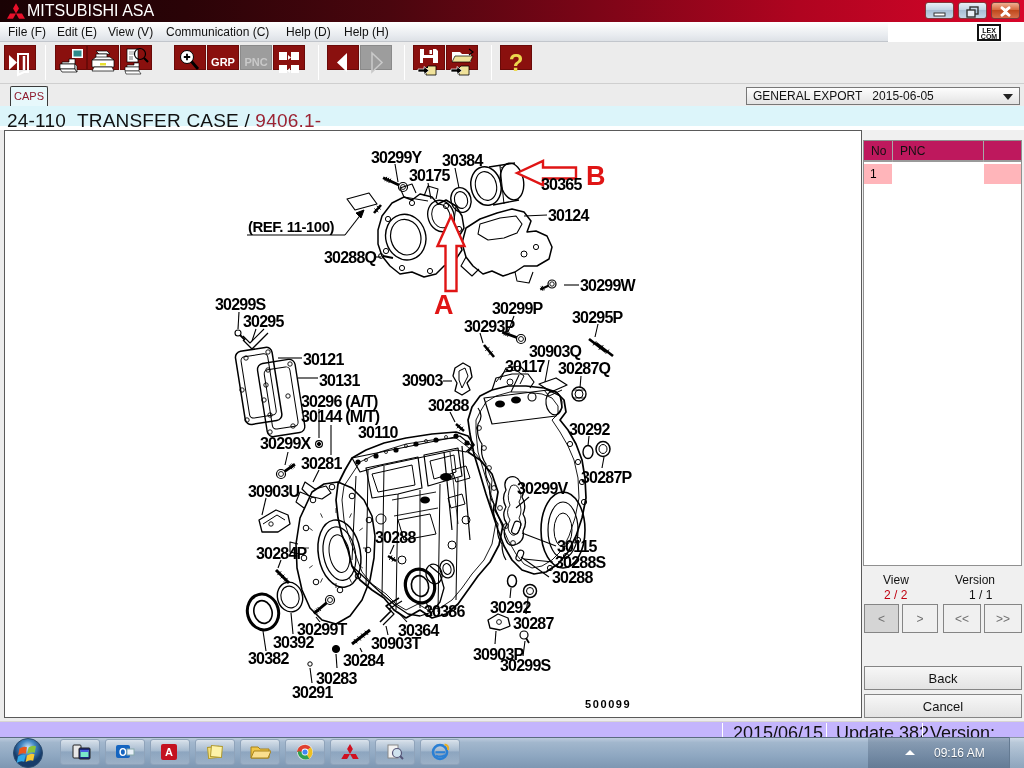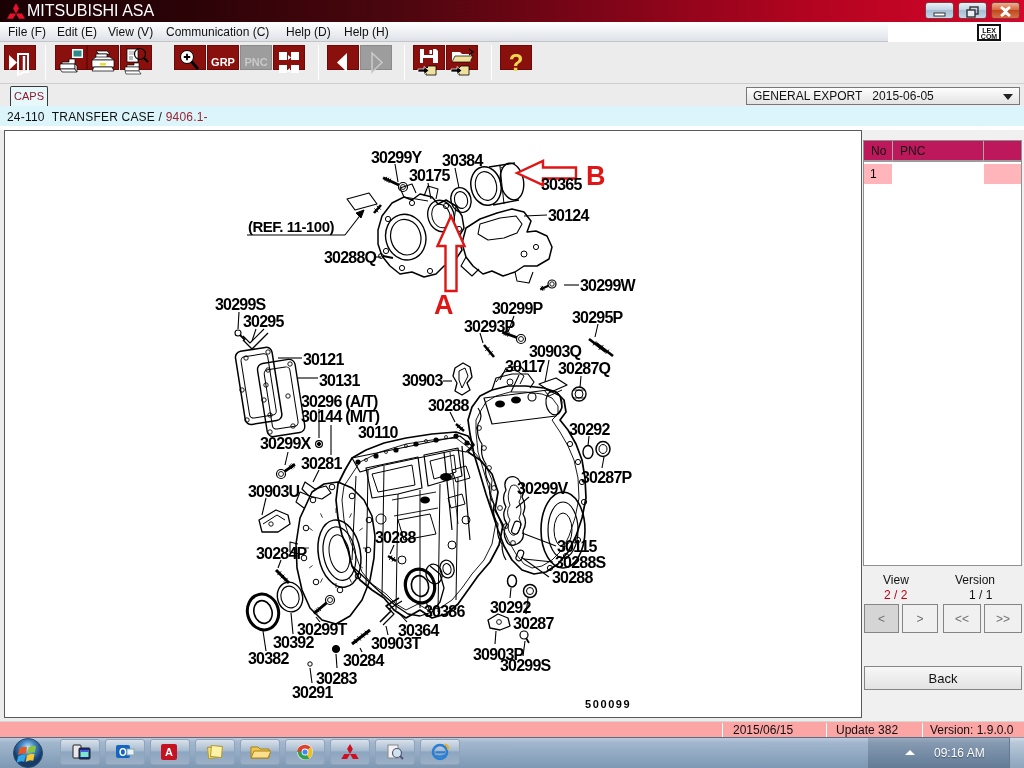--- a/index.html
+++ b/index.html
@@ -20,37 +20,37 @@
 .tbtn{position:absolute;top:45px;width:32px;height:25px;background:#8a100e;border:1px solid #6a0a08}
 .tbtn.dis{background:#9d9d9d;border-color:#8a8a8a}
 .tbtn svg{display:block}
 .tlabel{position:absolute;width:100%;text-align:center;top:10px;color:#fff;font-weight:bold;font-size:11px;letter-spacing:0px}
 
 #tabrow{left:0;top:84px;width:1024px;height:22px;background:#ececec}
 #capstab{left:10px;top:86px;width:38px;height:20px;background:#e7f8fb;border:1px solid #3a3a3a;border-bottom:none;border-radius:2px 2px 0 0;color:#8e1a2e;font-size:11px;text-align:center;padding-top:3px}
 #combo{left:746px;top:87px;width:274px;height:18px;border:1px solid #777;background:linear-gradient(#fdfdfd,#e3e3e3);font-size:12px;color:#111;padding:1px 0 0 6px}
 #combo .arr{position:absolute;right:6px;top:6px;width:0;height:0;border-left:5px solid transparent;border-right:5px solid transparent;border-top:6px solid #222}
 
-#crumb{left:0;top:106px;width:1024px;height:20px;background:#dcf5fa;font-size:12px;color:#111;padding:4px 0 0 7px;letter-spacing:0.2px}
+#crumb{left:0;top:106px;width:1024px;height:20px;background:#dcf5fa;font-size:19px;color:#111;padding:4px 0 0 7px;letter-spacing:0.2px}
 #crumb .red{color:#9c2333}
 
 #main{left:4px;top:130px;width:858px;height:588px;background:#fff;border:1px solid #5a5a5a}
 #rightpanel{left:862px;top:130px;width:162px;height:591px;background:#f0f0f0}
 #ptable{left:1px;top:10px;width:159px;height:426px;background:#fff;border:1px solid #909090}
 #phead{position:absolute;left:0;top:0;width:157px;height:21px;background:#be185d;border-bottom:2px solid #9a9a9a;font-size:12px;color:#111}
 .vline{position:absolute;top:0;width:1px;background:#a8a8a8}
 .pink{background:#ffb5ba}
 #prow{position:absolute;left:0;top:23px;width:157px;height:20px;font-size:12px}
 .pcell{position:absolute;top:0;height:20px}
 .plabel{position:absolute;font-size:12px;color:#111}
 .red2{color:#c00010}
 .navbtn{position:absolute;top:474px;height:29px;background:#f0f0f0;border:1px solid #858585;color:#707070;font-size:12px;text-align:center;padding-top:7px}
 .bigbtn{position:absolute;left:2px;width:158px;height:24px;background:linear-gradient(#f7f7f7,#e3e3e3);border:1px solid #858585;font-size:13px;color:#111;text-align:center;padding-top:4px}
 
-#statusbar{left:0;top:721px;width:1024px;height:16px;background:#fca5a5;border-top:1px solid #d8d6d2;font-size:12px;color:#111}
+#statusbar{left:0;top:721px;width:1024px;height:16px;background:#c4b5fd;border-top:1px solid #d8d6d2;font-size:18px;color:#111}
 #statusbar span{position:absolute;top:1px}
 .ssep{position:absolute;top:1px;width:1px;height:14px;background:#b5b3af;border-right:1px solid #fff}
 
 #taskbar{left:0;top:737px;width:1024px;height:31px;background:linear-gradient(#bccbdd 0%,#a2b7cd 15%,#8ea7c1 60%,#7e97b2 100%);border-top:1px solid #5a6b80}
 .task{position:absolute;top:739px;width:40px;height:26px;border:1px solid #8fa3ba;border-radius:3px;background:linear-gradient(rgba(255,255,255,.55),rgba(255,255,255,.15) 45%,rgba(120,145,175,.25) 50%,rgba(255,255,255,.2))}
 .task svg{display:block;margin:3px auto}
 #tray{left:868px;top:737px;width:142px;height:31px;background:linear-gradient(rgba(90,110,135,.35),rgba(70,90,115,.45))}
 #clock{left:934px;top:746px;color:#fff;font-size:12px;text-shadow:0 1px 1px rgba(0,0,0,.4)}
 #trayarr{left:905px;top:750px;width:0;height:0;border-left:5px solid transparent;border-right:5px solid transparent;border-bottom:5px solid #fff}
 #showdesk{left:1009px;top:737px;width:15px;height:31px;background:linear-gradient(rgba(255,255,255,.3),rgba(160,180,200,.5));border-left:1px solid #647a92}
@@ -223,20 +223,21 @@
  </div>
  <div class="plabel" style="left:21px;top:443px">View</div>
  <div class="plabel red2" style="left:22px;top:458px">2 / 2</div>
  <div class="plabel" style="left:93px;top:443px">Version</div>
  <div class="plabel" style="left:107px;top:458px">1 / 1</div>
  <div class="navbtn" style="left:2px;width:35px;background:#d5d5d5">&lt;</div>
  <div class="navbtn" style="left:40px;width:36px">&gt;</div>
  <div class="navbtn" style="left:81px;width:38px">&lt;&lt;</div>
  <div class="navbtn" style="left:122px;width:38px">&gt;&gt;</div>
  <div class="bigbtn" style="top:536px">Back</div>
+ <div class="bigbtn" style="top:564px">Cancel</div>
 </div>
 <div class="abs" id="statusbar">
  <span style="left:733px">2015/06/15</span>
       <span style="left:836px">Update 382</span>
       <span style="left:930px">Version: 1.9.0.0</span>
  <div class="ssep" style="left:722px"></div>
       <div class="ssep" style="left:826px"></div>
       <div class="ssep" style="left:922px"></div>
 </div>
 <div class="abs" id="taskbar"></div>

